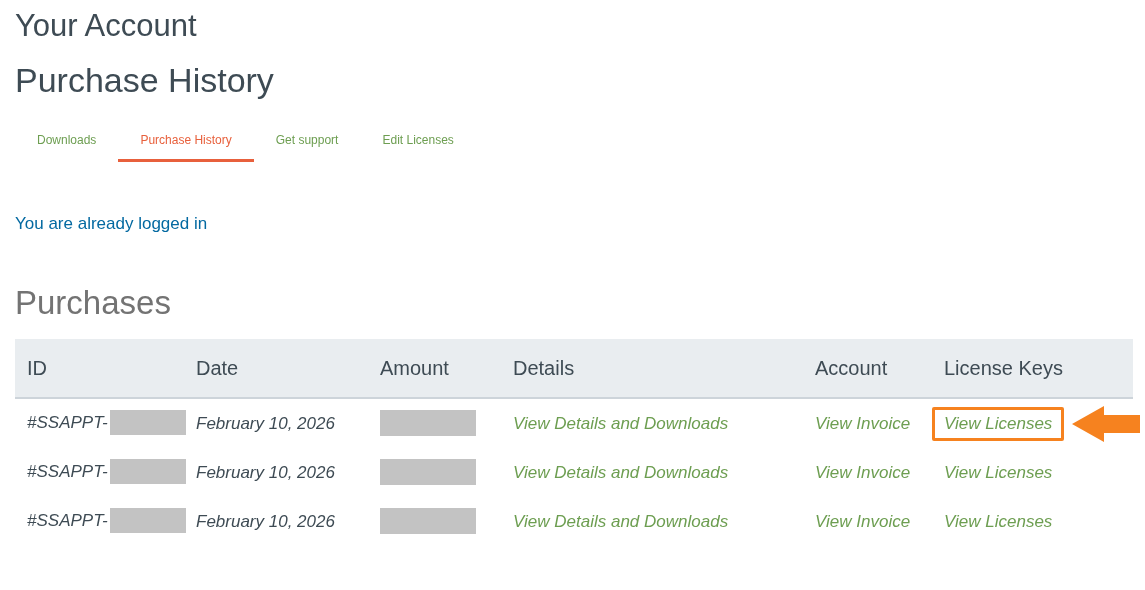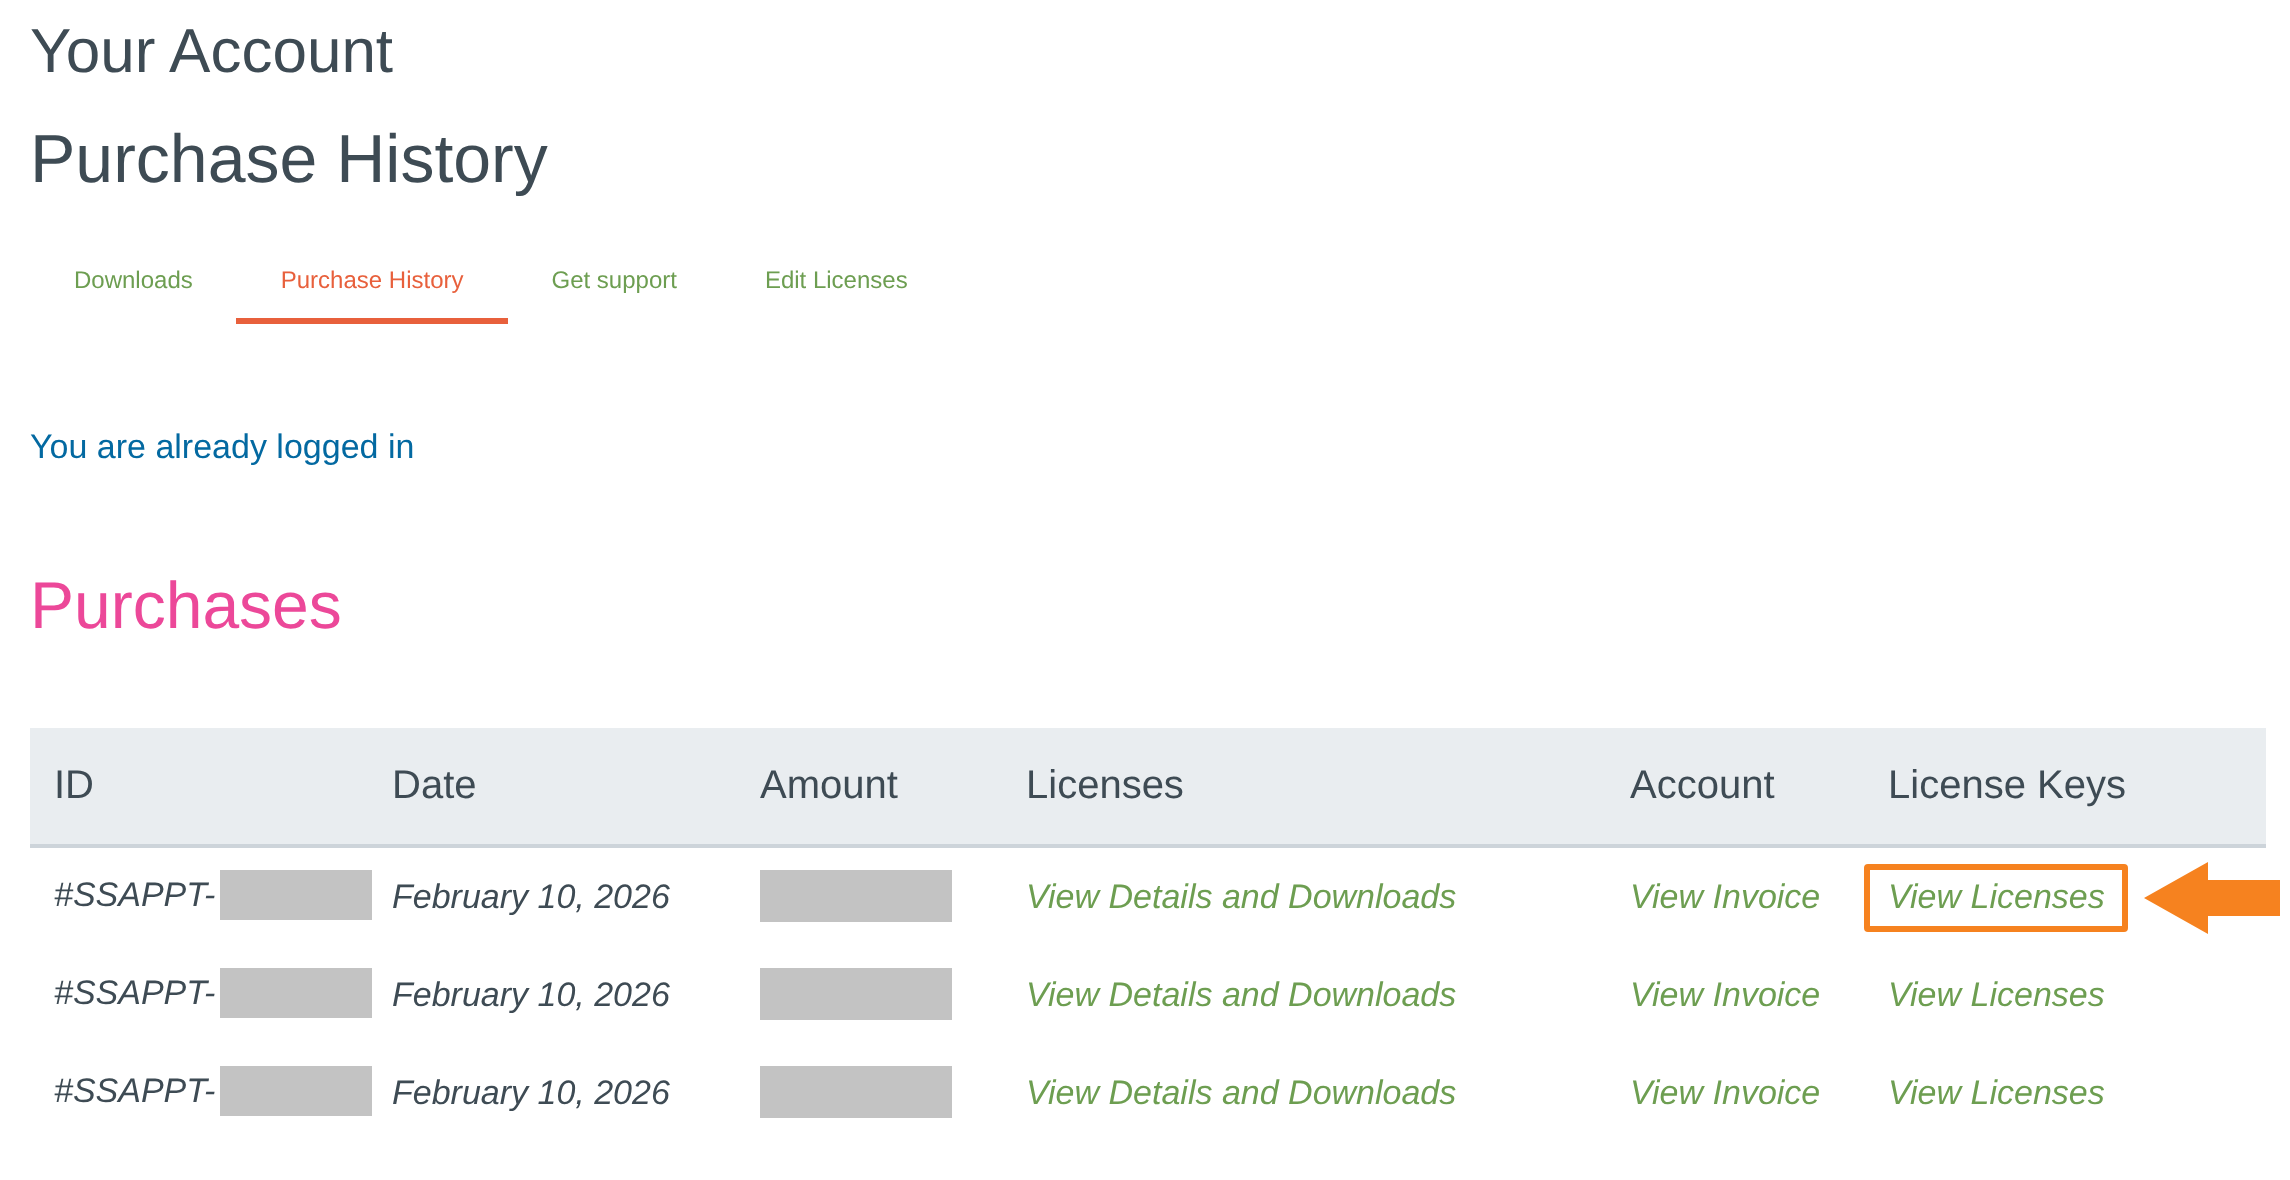--- a/index.html
+++ b/index.html
@@ -43,25 +43,25 @@
 
   p.status-message {
     margin: 52px 0 0 0;
     font-size: 17px;
     color: #0369a1;
   }
 
   h3.purchases-heading {
     margin: 50px 0 0 0;
     font-size: 33px; font-weight: 400;
-    color: #ec4899;
+    color: #737373;
   }
 
   table.purchases-table {
-    margin-top: 42px;
+    margin-top: 17px;
     border-collapse: collapse;
     table-layout: fixed;
     width: 1118px;
   }
   col.c-id { width: 181px; }
   col.c-date { width: 184px; }
   col.c-amount { width: 133px; }
   col.c-details { width: 302px; }
   col.c-invoice { width: 129px; }
   col.c-license { width: 189px; }
@@ -141,21 +141,21 @@
         <col class="c-amount">
       <col class="c-details">
         <col class="c-invoice">
         <col class="c-license">
     </colgroup>
     <thead>
       <tr>
         <th>ID</th>
         <th>Date</th>
         <th>Amount</th>
-        <th>Licenses</th>
+        <th>Details</th>
         <th>Account</th>
         <th>License Keys</th>
       </tr>
     </thead>
     <tbody>
 
       <tr>
         <td>
           <span>#SSAPPT-</span><span class="redacted redacted-id"></span>
         </td>

